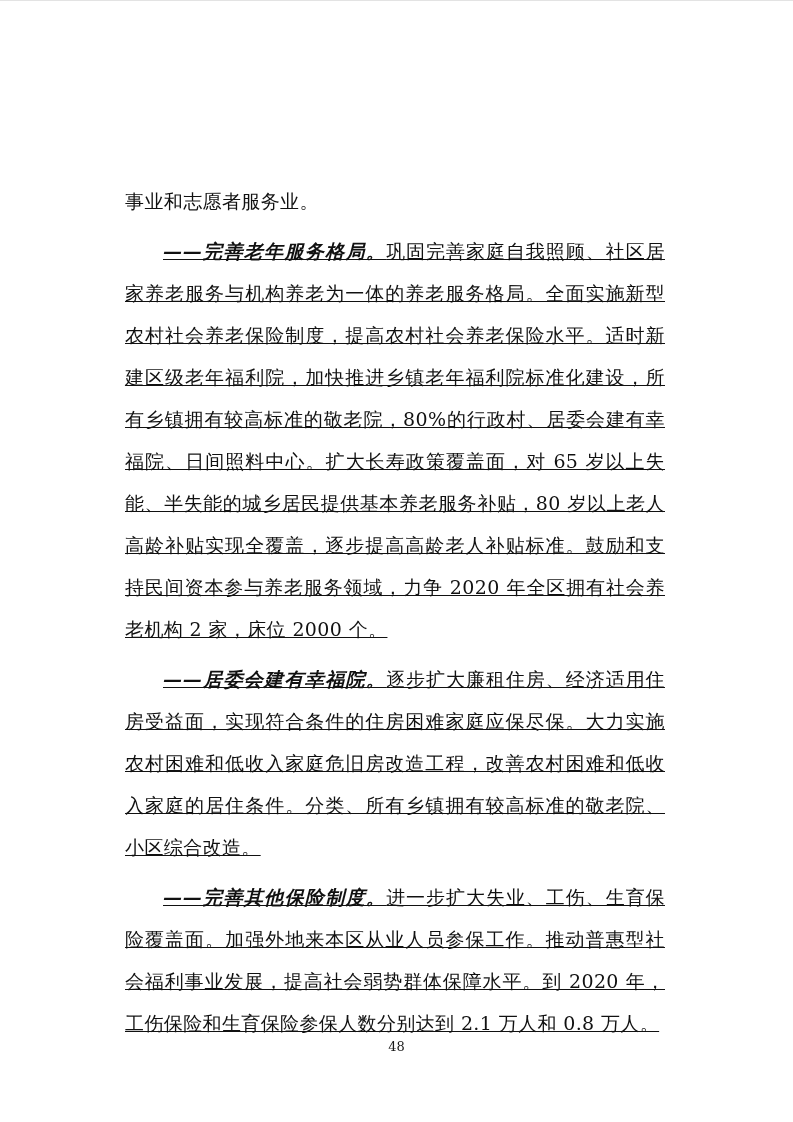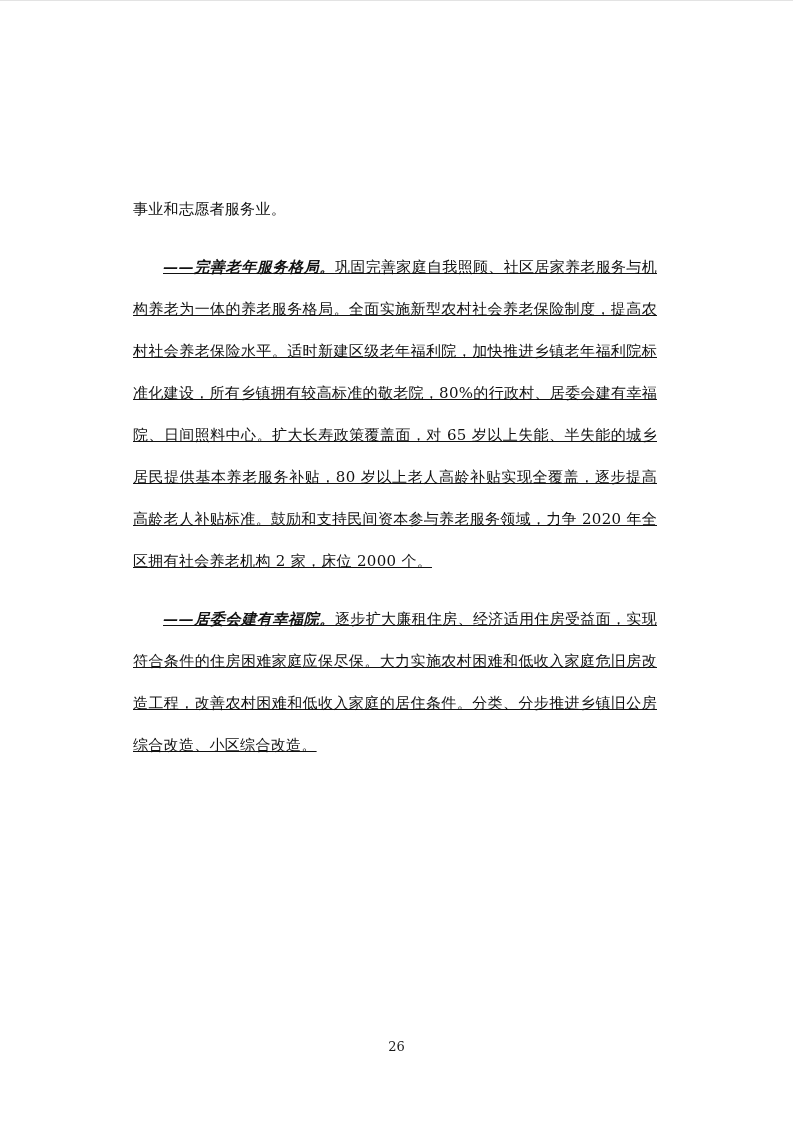--- a/index.html
+++ b/index.html
@@ -21,22 +21,22 @@
     position: absolute;
     top: 0; left: 0; right: 0; bottom: 0;
   }
   .content {
     position: absolute;
     top: 171px;
     left: 117px;
     width: 556px;
   }
   .para {
-    margin: 16px;
-    font-size: 15px;
+    margin: 8px;
+    font-size: 19px;
     line-height: 42px;
     text-align: justify;
     text-justify: inter-ideograph;
     letter-spacing: 0.02em;
   }
   .para.indent {
     text-indent: 2em;
     text-decoration: underline;
   }
   .para .lead {
@@ -60,20 +60,21 @@
 <body>
 
 <div class="doc-page">
 
   <div class="content">
 
     <p class="para"><span>事业和志愿者服务业。</span></p>
 
     <p class="para indent"><span class="lead">——完善老年服务格局。</span><span>巩固完善家庭自我照顾、社区居家养老服务与机构养老为一体的养老服务格局。全面实施新型农村社会养老保险制度，提高农村社会养老保险水平。适时新建区级老年福利院，加快推进乡镇老年福利院标准化建设，所有乡镇拥有较高标准的敬老院，80%的行政村、居委会建有幸福院、日间照料中心。扩大长寿政策覆盖面，对 65 岁以上失能、半失能的城乡居民提供基本养老服务补贴，80 岁以上老人高龄补贴实现全覆盖，逐步提高高龄老人补贴标准。鼓励和支持民间资本参与养老服务领域，力争 2020 年全区拥有社会养老机构 2 家，床位 2000 个。</span></p>
 
-    <p class="para indent"><span class="lead">——居委会建有幸福院。</span><span>逐步扩大廉租住房、经济适用住房受益面，实现符合条件的住房困难家庭应保尽保。大力实施农村困难和低收入家庭危旧房改造工程，改善农村困难和低收入家庭的居住条件。分类、分步推进乡镇旧公房综合改造、小区综合改造。</span></p>
+    <p class="para indent"><span class="lead">——居委会建有幸福院。</span><span>逐步扩大廉租住房、经济适用住房受益面，实现符合条件的住房困难家庭应保尽保。大力实施农村困难和低收入家庭危旧房改造工程，改善农村困难和低收入家庭的居住条件。分类、所有乡镇拥有较高标准的敬老院、小区综合改造。</span></p>
 
+    <p class="para indent"><span class="lead">——完善其他保险制度。</span><span>进一步扩大失业、工伤、生育保险覆盖面。加强外地来本区从业人员参保工作。推动普惠型社会福利事业发展，提高社会弱势群体保障水平。到 2020 年，工伤保险和生育保险参保人数分别达到 2.1 万人和 0.8 万人。</span></p>
 
   </div>
 
-  <div class="page-number">26</div>
+  <div class="page-number">48</div>
 
 </div>
 
 </body></html>

